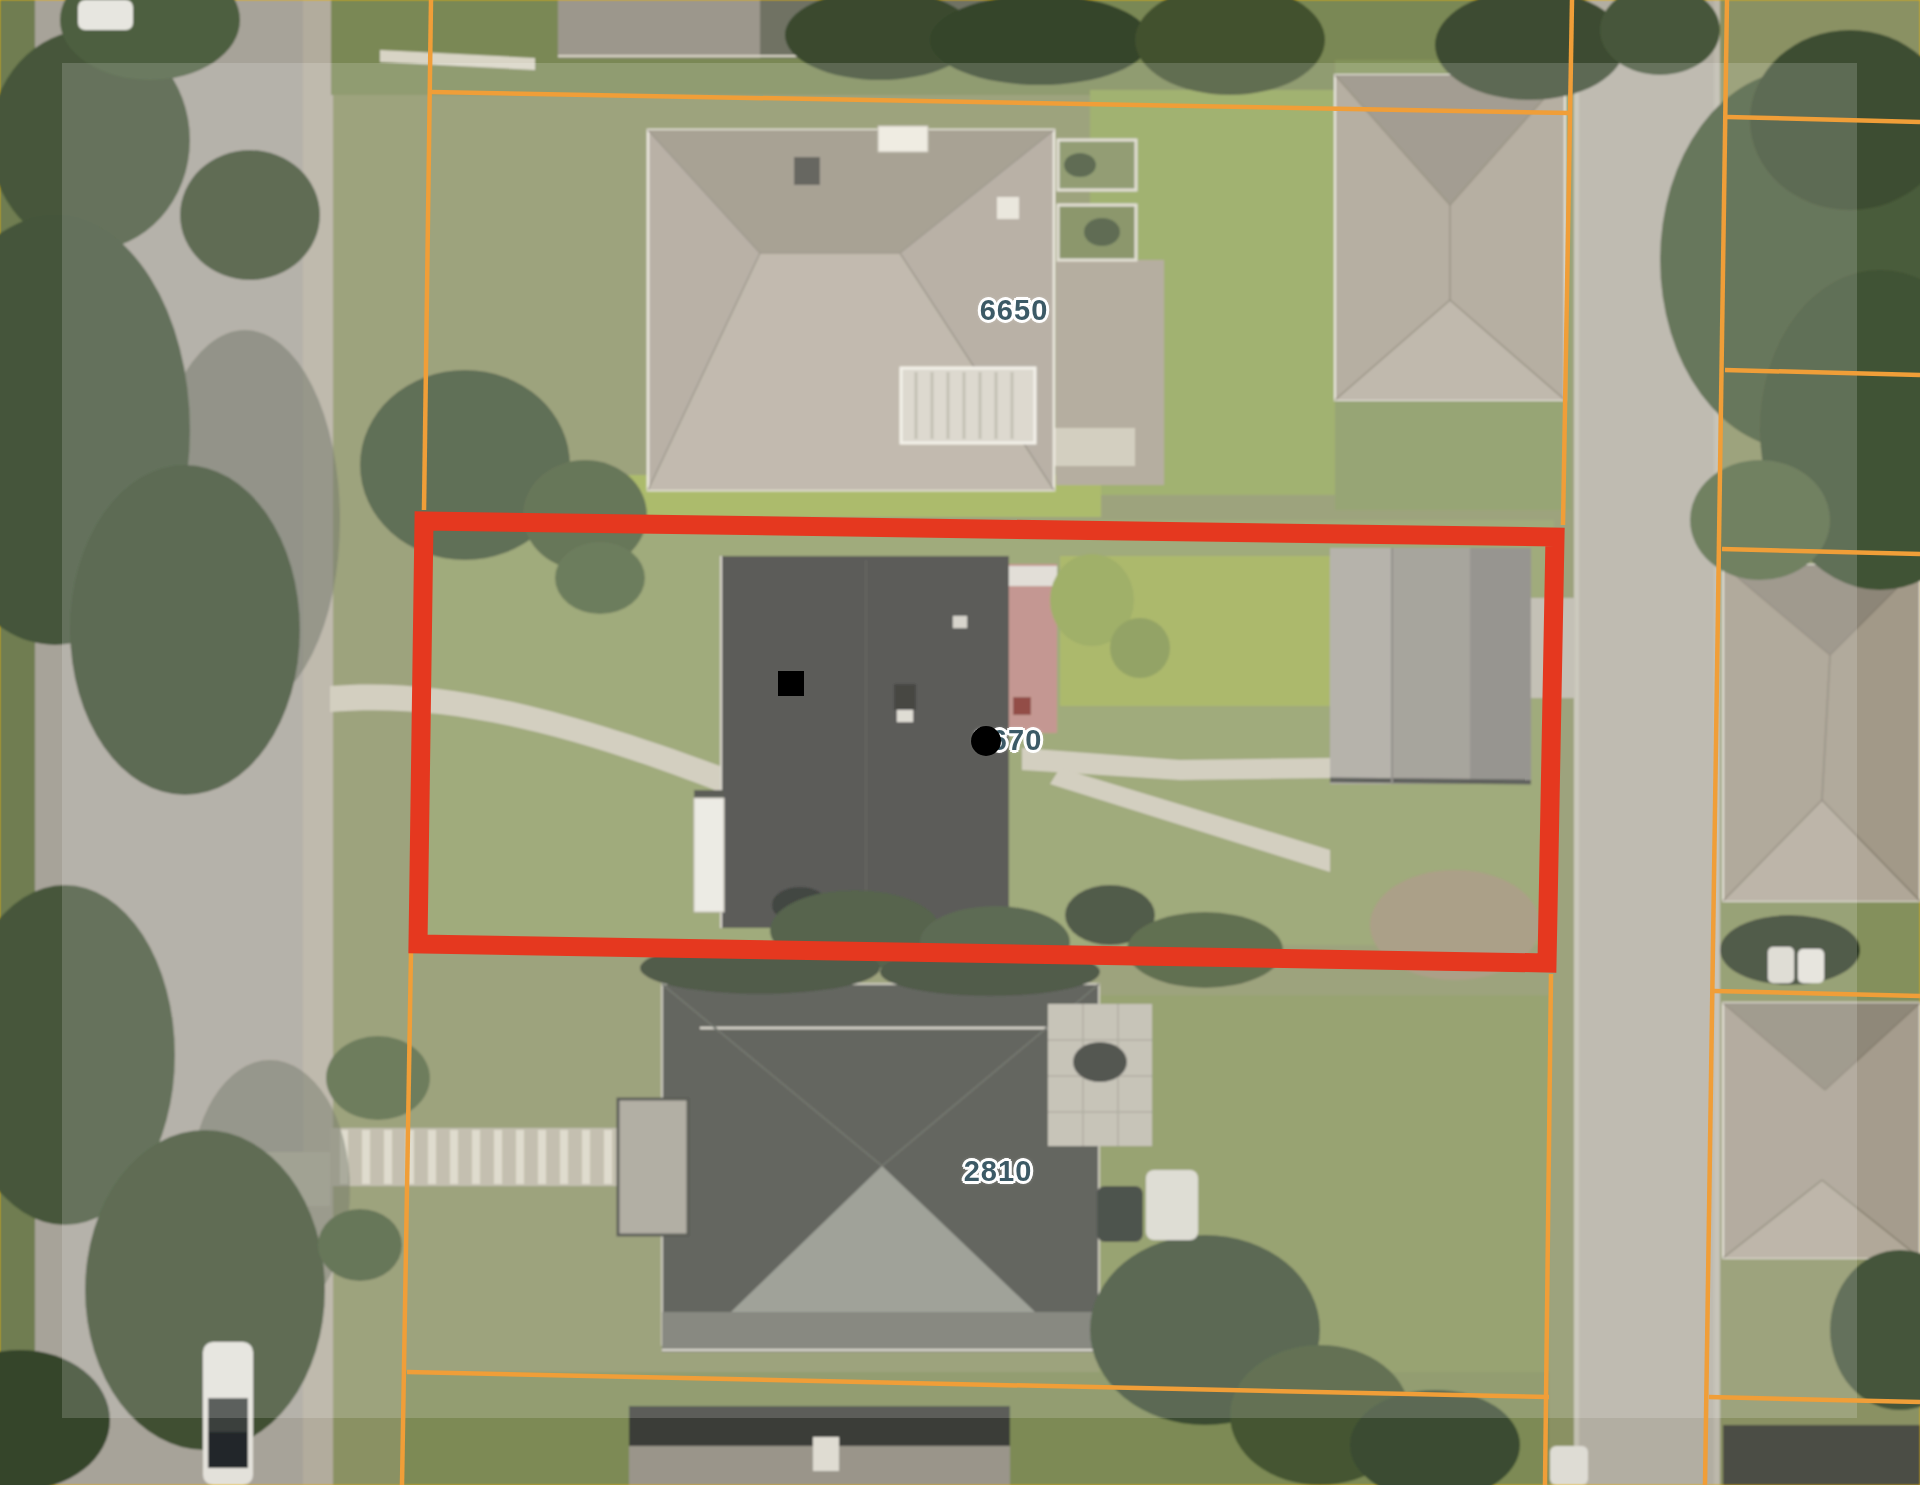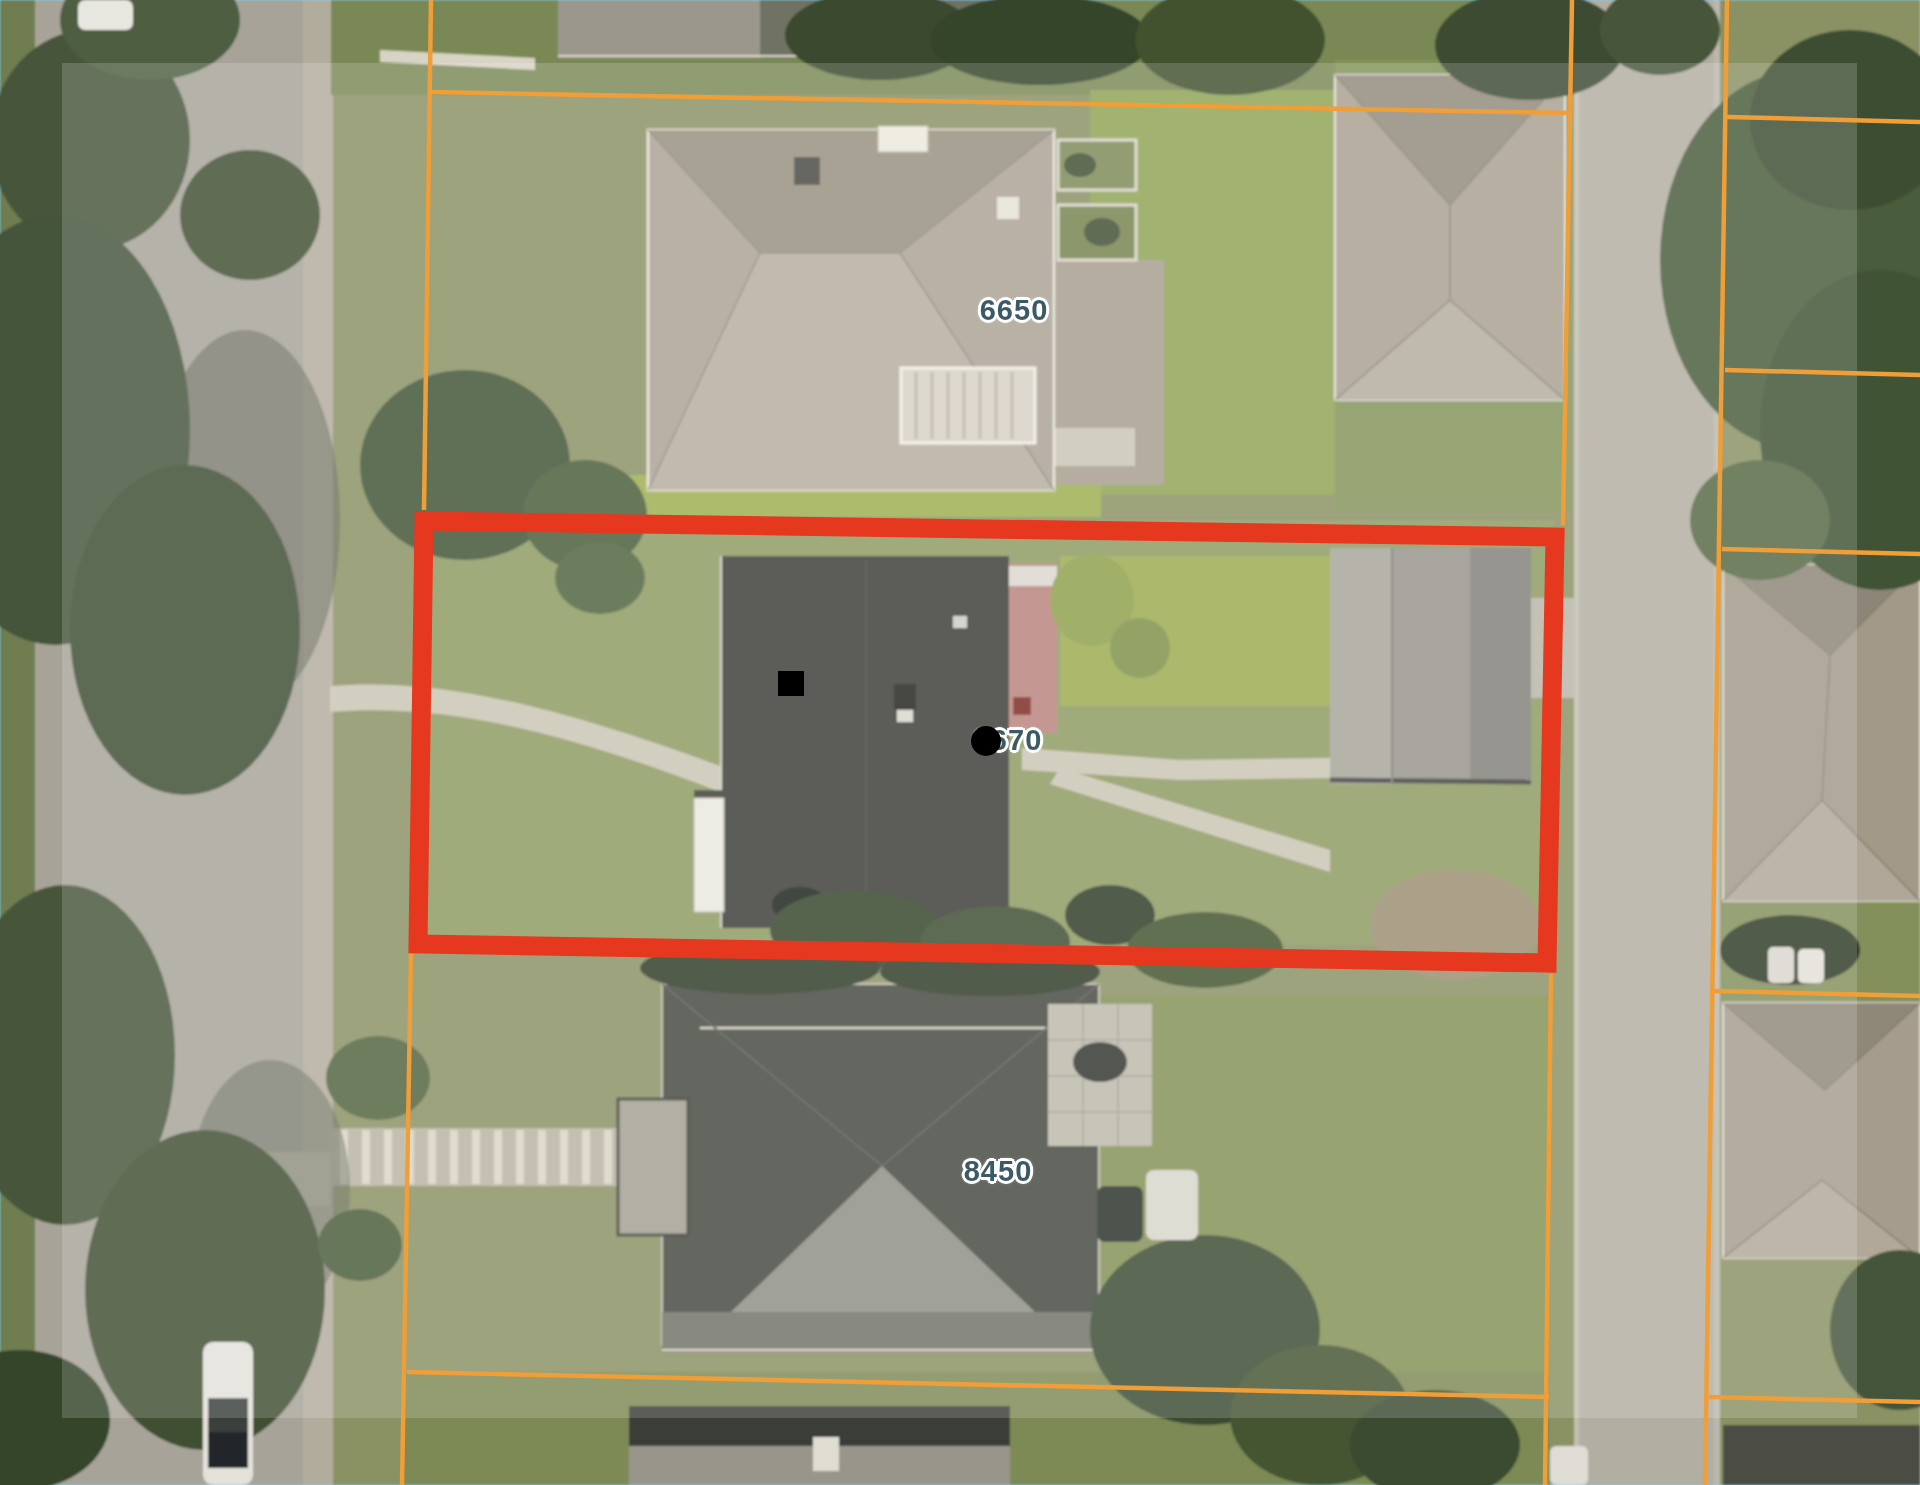--- a/index.html
+++ b/index.html
@@ -1,21 +1,21 @@
 <!DOCTYPE html>
 <html><head>
 <meta charset="utf-8">
 <style>
   html,body{margin:0;padding:0;background:#777;}
   #map-viewport{
     position:relative;
     width:1920px;height:1485px;
     overflow:hidden;
     font-family:"Liberation Sans",sans-serif;
-    background:#7dd3fc;
+    background:#eab308;
   }
   #map-viewport svg{position:absolute;left:0;top:0;display:block;}
   .addr-label{
     position:absolute;
     transform:translate(-50%,-50%);
     font-weight:700;
     font-size:29px;
     letter-spacing:1px;
     color:#3c5a66;
     z-index:5;
@@ -311,18 +311,18 @@
       <line x1="1714" y1="991" x2="1920" y2="996"></line>
       <line x1="407" y1="1372" x2="1549" y2="1397"></line>
       <line x1="1709" y1="1397" x2="1920" y2="1402"></line>
     </g>
 
     <polygon points="424,521 1555,537 1547,963 418,944" fill="none" stroke="#E5381F" stroke-width="19" stroke-linejoin="miter"></polygon>
   </svg>
 
   <div class="addr-label" style="left: 1014px; top: 310px; color: rgb(60, 90, 102);">6650</div>
   <div class="addr-label" style="left: 1008px; top: 740px; color: rgb(60, 90, 102);">6670</div>
-  <div class="addr-label" style="left: 998px; top: 1171px; color: rgb(60, 90, 102);">8450</div>
+  <div class="addr-label" style="left: 998px; top: 1171px; color: rgb(60, 90, 102);">2810</div>
 
   <div class="marker" id="marker-square" style="left: 778px; top: 671px; background: rgb(0, 0, 0);"></div>
   <div class="marker" id="marker-dot" style="left: 986px; top: 741px; background: rgb(0, 0, 0);"></div>
 
 </div>
 
 </body></html>

